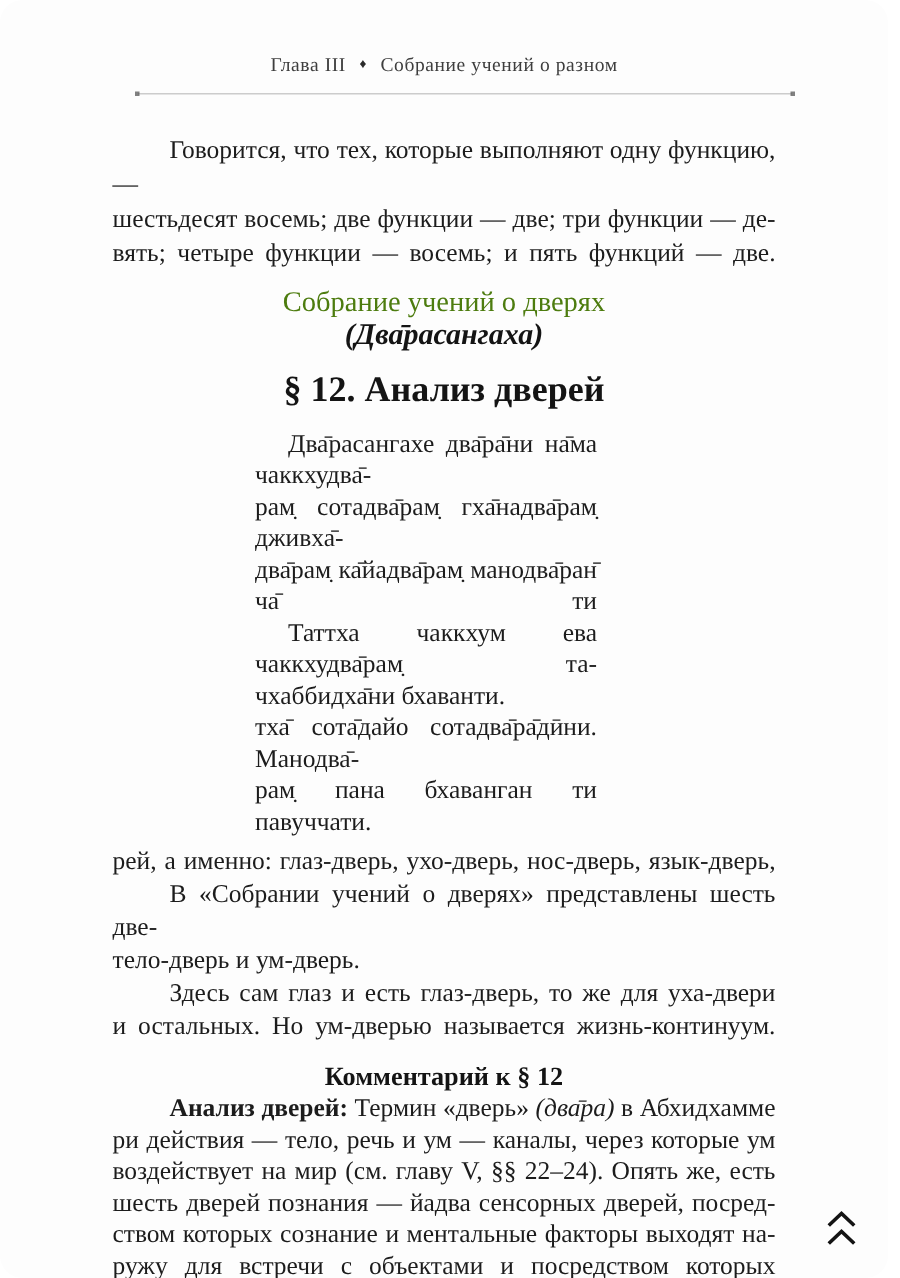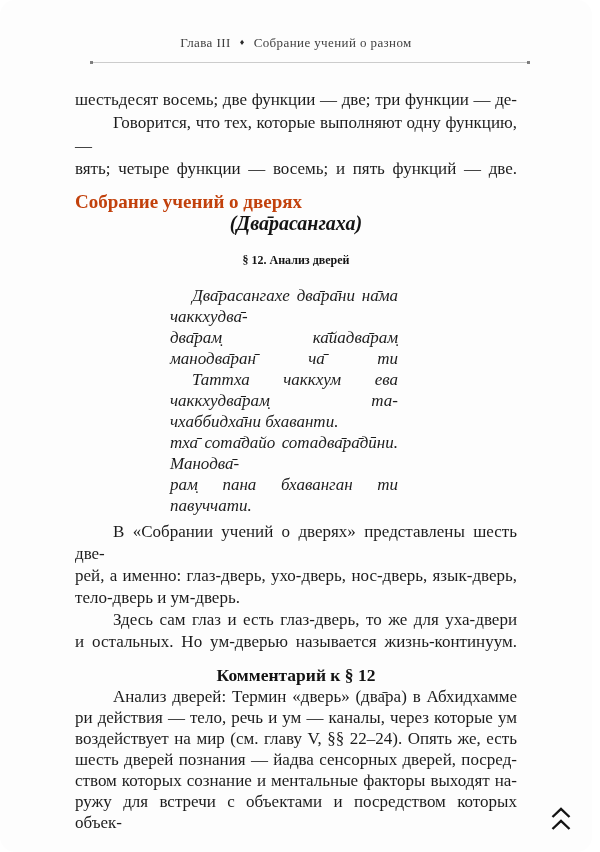--- a/index.html
+++ b/index.html
@@ -48,59 +48,59 @@
     font-size:17px;
     line-height:22px;
     text-align:justify;
   }
   .jl{text-align-last:justify;}
   .ind{text-indent:38px;}
   .intro{margin-top:25px;}
   .intro .line{line-height:23px;}
   .doors-title{
     margin-top:11px;
-    font-weight:bold;
+    text-align:center;
+    font-weight:normal;
     font-size:19px;
     line-height:22px;
-    color:#c2410c;
+    color:#4d7c0f;
   }
   .doors-subtitle{
     text-align:center;
     font-weight:bold;
     font-style:italic;
     font-size:20px;
     line-height:21px;
     color:#141414;
   }
   .sec-heading{
     margin-top:15px;
     text-align:center;
     font-weight:bold;
-    font-size:12px;
+    font-size:24px;
     line-height:22px;
     color:#141414;
   }
   .pali{
     margin:14px 119px 0 95px;
-    font-style:italic;
   }
   .pali .line{font-size:17px;line-height:21px;}
   .pali .ind{text-indent:22px;}
   .para-doors{margin-top:5px;}
   .comm-heading{
     margin-top:12px;
     text-align:center;
     font-weight:bold;
     font-size:17.5px;
     line-height:21px;
     color:#141414;
   }
   .commentary .line{line-height:21px;}
-  .b{font-weight:normal;}
-  .i{}
+  .b{font-weight:bold;}
+  .i{font-style:italic;}
   .scroll-top{
     position:absolute;
     right:20px;bottom:19px;
     width:22px;height:28px;
     cursor:pointer;
     background:none;border:none;padding:0;
   }
   .scroll-top svg{display:block;width:22px;height:28px;}
 </style>
 </head>
@@ -110,42 +110,43 @@
 
   <div class="running-header">
     <span>Глава III</span><span class="diamond">♦</span><span>Собрание учений о разном</span>
   </div>
 
   <div class="rule"></div>
 
   <div class="content">
 
     <div class="intro">
+      <div class="line jl ind">Говорится, что тех, которые выполняют одну функцию, —</div>
       <div class="line jl">шестьдесят восемь; две функции — две; три функции — де-</div>
-      <div class="line jl ind">Говорится, что тех, которые выполняют одну функцию, —</div>
       <div class="line jl">вять; четыре функции — восемь; и пять функций — две.</div>
     </div>
 
     <div class="doors-title">Собрание учений о дверях</div>
     <div class="doors-subtitle">(Два̄расангаха)</div>
 
     <div class="sec-heading">§ 12. Анализ дверей</div>
 
     <div class="pali">
       <div class="line jl ind">Два̄расангахе два̄ра̄ни на̄ма чаккхудва̄-</div>
+      <div class="line jl">рам̣ сотадва̄рам̣ гха̄надва̄рам̣ дживха̄-</div>
       <div class="line jl">два̄рам̣ ка̄йадва̄рам̣ манодва̄ран̄ ча̄ ти</div>
       <div class="line jl ind">Таттха чаккхум ева чаккхудва̄рам̣ та-</div>
       <div class="line">чхаббидха̄ни бхаванти.</div>
       <div class="line jl">тха̄ сота̄дайо сотадва̄ра̄дӣни. Манодва̄-</div>
       <div class="line">рам̣ пана бхаванган ти павуччати.</div>
     </div>
 
     <div class="para-doors">
+      <div class="line jl">рей, а именно: глаз-дверь, ухо-дверь, нос-дверь, язык-дверь,</div>
       <div class="line jl ind">В «Собрании учений о дверях» представлены шесть две-</div>
-      <div class="line jl">рей, а именно: глаз-дверь, ухо-дверь, нос-дверь, язык-дверь,</div>
       <div class="line">тело-дверь и ум-дверь.</div>
     </div>
 
     <div class="para-eye">
       <div class="line jl ind">Здесь сам глаз и есть глаз-дверь, то же для уха-двери</div>
       <div class="line jl">и остальных. Но ум-дверью называется жизнь-континуум.</div>
     </div>
 
     <div class="comm-heading">Комментарий к § 12</div>
 

